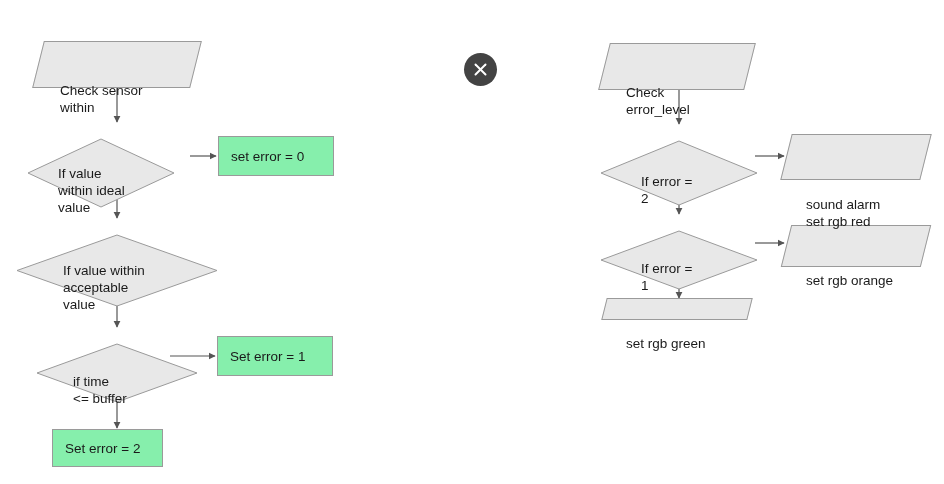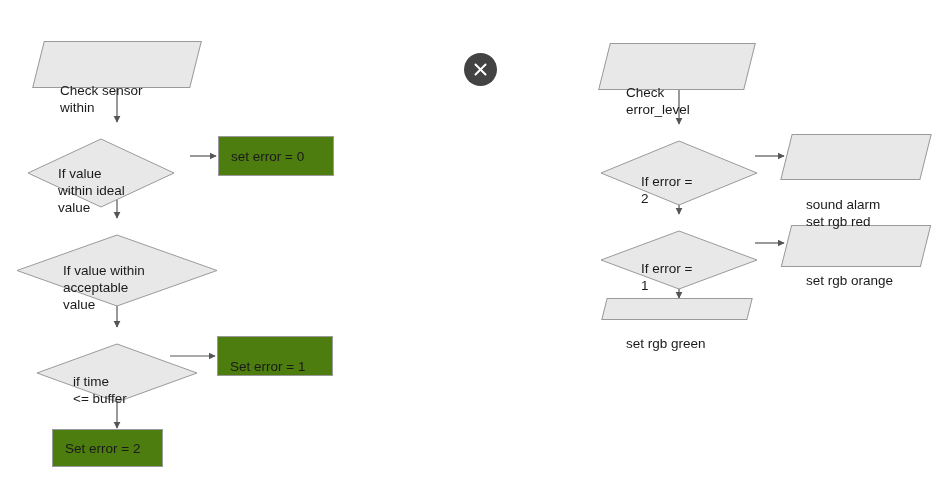--- a/index.html
+++ b/index.html
@@ -16,21 +16,21 @@
   }
   #canvas {
     position: absolute;
     left: 0; top: 0;
     width: 944px;
     height: 484px;
   }
   .node {
     position: absolute;
     box-sizing: border-box;
-    background: #4d7c0f;
+    background: #86efac;
     border: 1px solid #9a9a9a;
     color: #1a1a1a;
     font-size: 13.5px;
     line-height: 17px;
     white-space: pre-line;
   }
   
   .rect {
     display: flex;
     align-items: center;
@@ -161,21 +161,21 @@
 <div class="node diamond" style="left:37px; top:327px; width:160px; height:58px;">
   <div class="dskin">
     <svg class="poly" viewBox="0 0 160 58" preserveAspectRatio="none">
       <polygon class="shape-fill" points="80,0 160,29 80,58 0,29"></polygon>
     </svg>
   </div>
   <div class="dtxt" style="padding-left:36px;">if time
 &lt;= buffer</div>
 </div>
 
-<div class="node rect" style="left:217px; top:336px; width:116px; height:40px;align-items:flex-end;">
+<div class="node rect" style="left:217px; top:336px; width:116px; height:40px;">
   <span>Set error = 1</span>
 </div>
 
 <div class="node rect" style="left:52px; top:429px; width:111px; height:38px;">
   <span>Set error = 2</span>
 </div>
 
 <div id="close-btn">
   <svg width="13" height="13" viewBox="0 0 13 13">
     <line x1="1.5" y1="1.5" x2="11.5" y2="11.5" stroke="#ffffff" stroke-width="2" stroke-linecap="round"></line>

